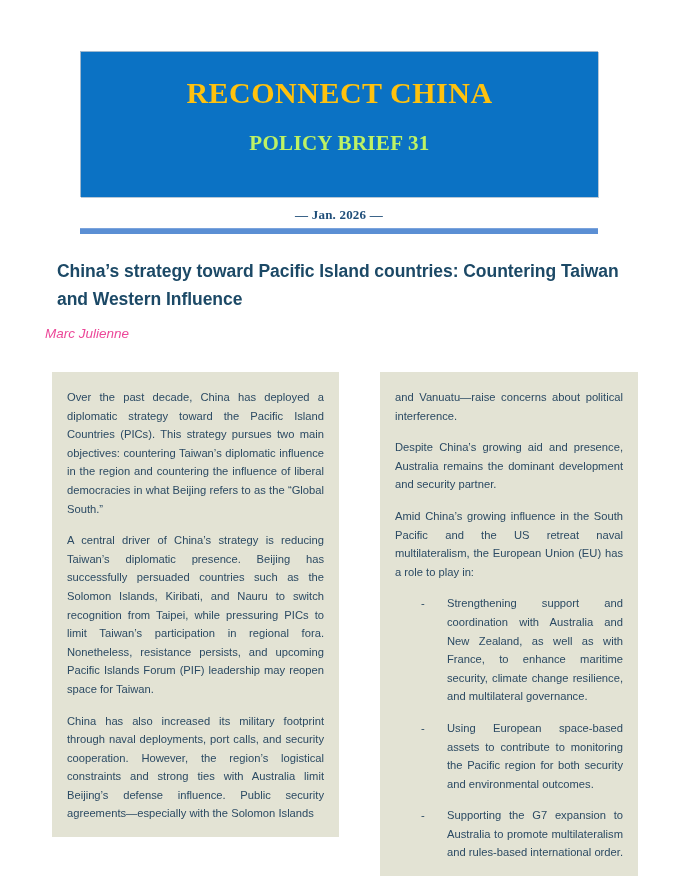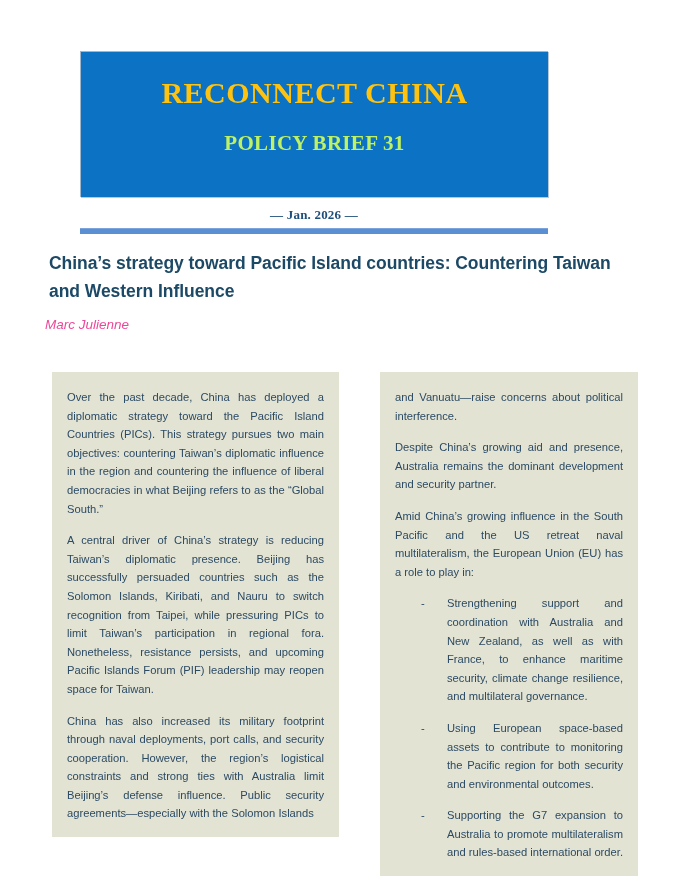--- a/index.html
+++ b/index.html
@@ -13,21 +13,21 @@
     font-family: "Liberation Sans", sans-serif;
     overflow: hidden;
     position: relative;
   }
 
   
   #masthead-wrap {
     position: absolute;
     left: 80px;
     top: 51px;
-    width: 468px;
+    width: 518px;
   }
   #masthead-banner {
     width: 100%;
     height: 146px;
     background: #0b72c4;
     box-sizing: border-box;
     border-left: 1px solid #9fb8cf;
     border-top: 1px solid #9fb8cf;
     box-shadow: 1px 1px 0 #b9c8d6;
     display: flex;
@@ -77,21 +77,21 @@
     position: absolute;
     left: 45px;
     top: 245px;
     width: 600px;
   }
   #doc-title {
     font-size: 17.5px;
     font-weight: bold;
     color: #1c4966;
     line-height: 1.62;
-    margin: 4px;
+    margin: 12px;
     letter-spacing: -0.05px;
   }
   #doc-author {
     font-size: 13.5px;
     font-weight: normal;
     font-style: italic;
     color: #ec4899;
     margin: 11px 0 0 0;
   }
 

